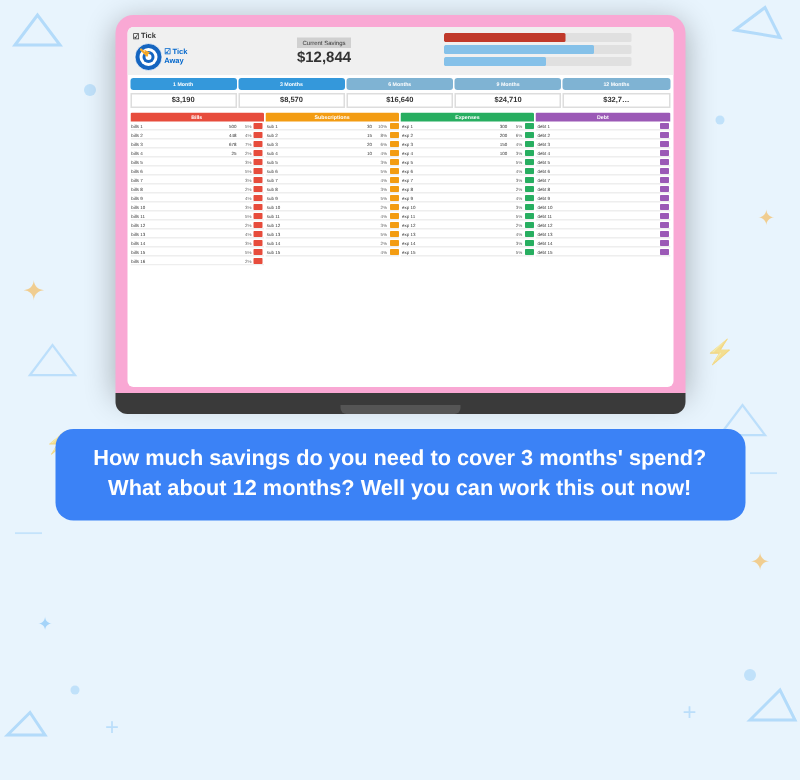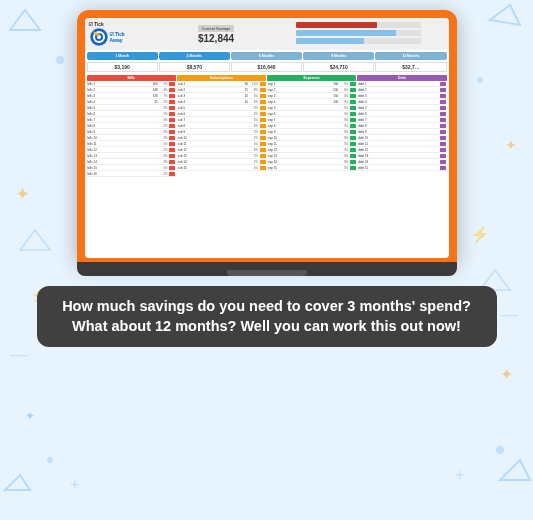--- a/index.html
+++ b/index.html
@@ -36,21 +36,21 @@
     }
 
     
     .laptop-wrapper {
       position: relative;
       width: 380px;
       margin: 0 auto;
     }
 
     .laptop-body {
-      background: #f97316;
+      background: #f9a8d4;
       border-radius: 12px 12px 0 0;
       padding: 8px 8px 4px;
       box-shadow: 0 4px 20px rgba(0,0,0,0.3);
     }
 
     .laptop-screen {
       background: white;
       border-radius: 4px;
       overflow: hidden;
       width: 100%;
@@ -289,21 +289,21 @@
     .col-row .del-btn {
       width: 6px;
       height: 4px;
       background: #e74c3c;
       border-radius: 0.5px;
       margin: 0.5px;
     }
 
     
     .bottom-banner {
-      background: #404040;
+      background: #3b82f6;
       border-radius: 12px;
       padding: 10px 20px;
       margin-top: 10px;
       width: 100%;
       max-width: 460px;
       text-align: center;
     }
 
     .bottom-banner-text {
       color: white;

